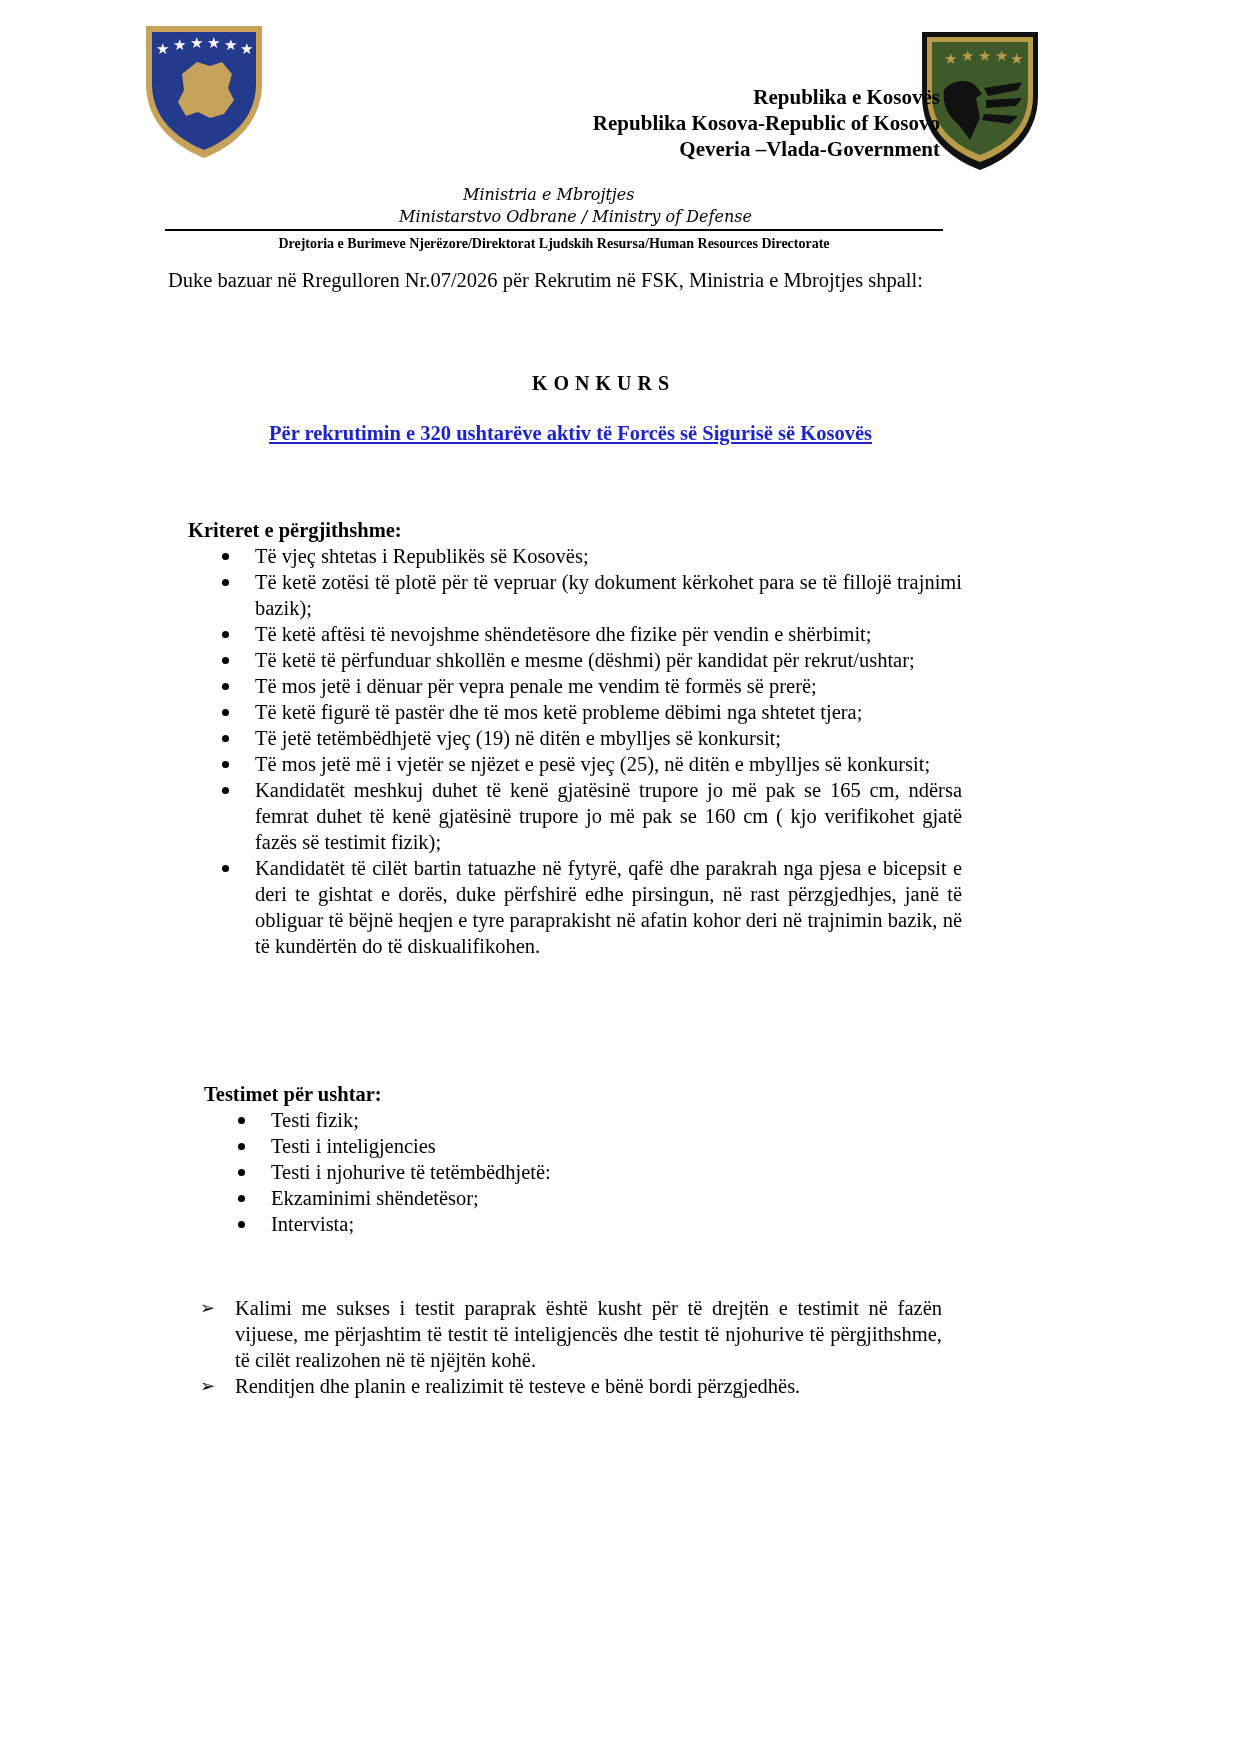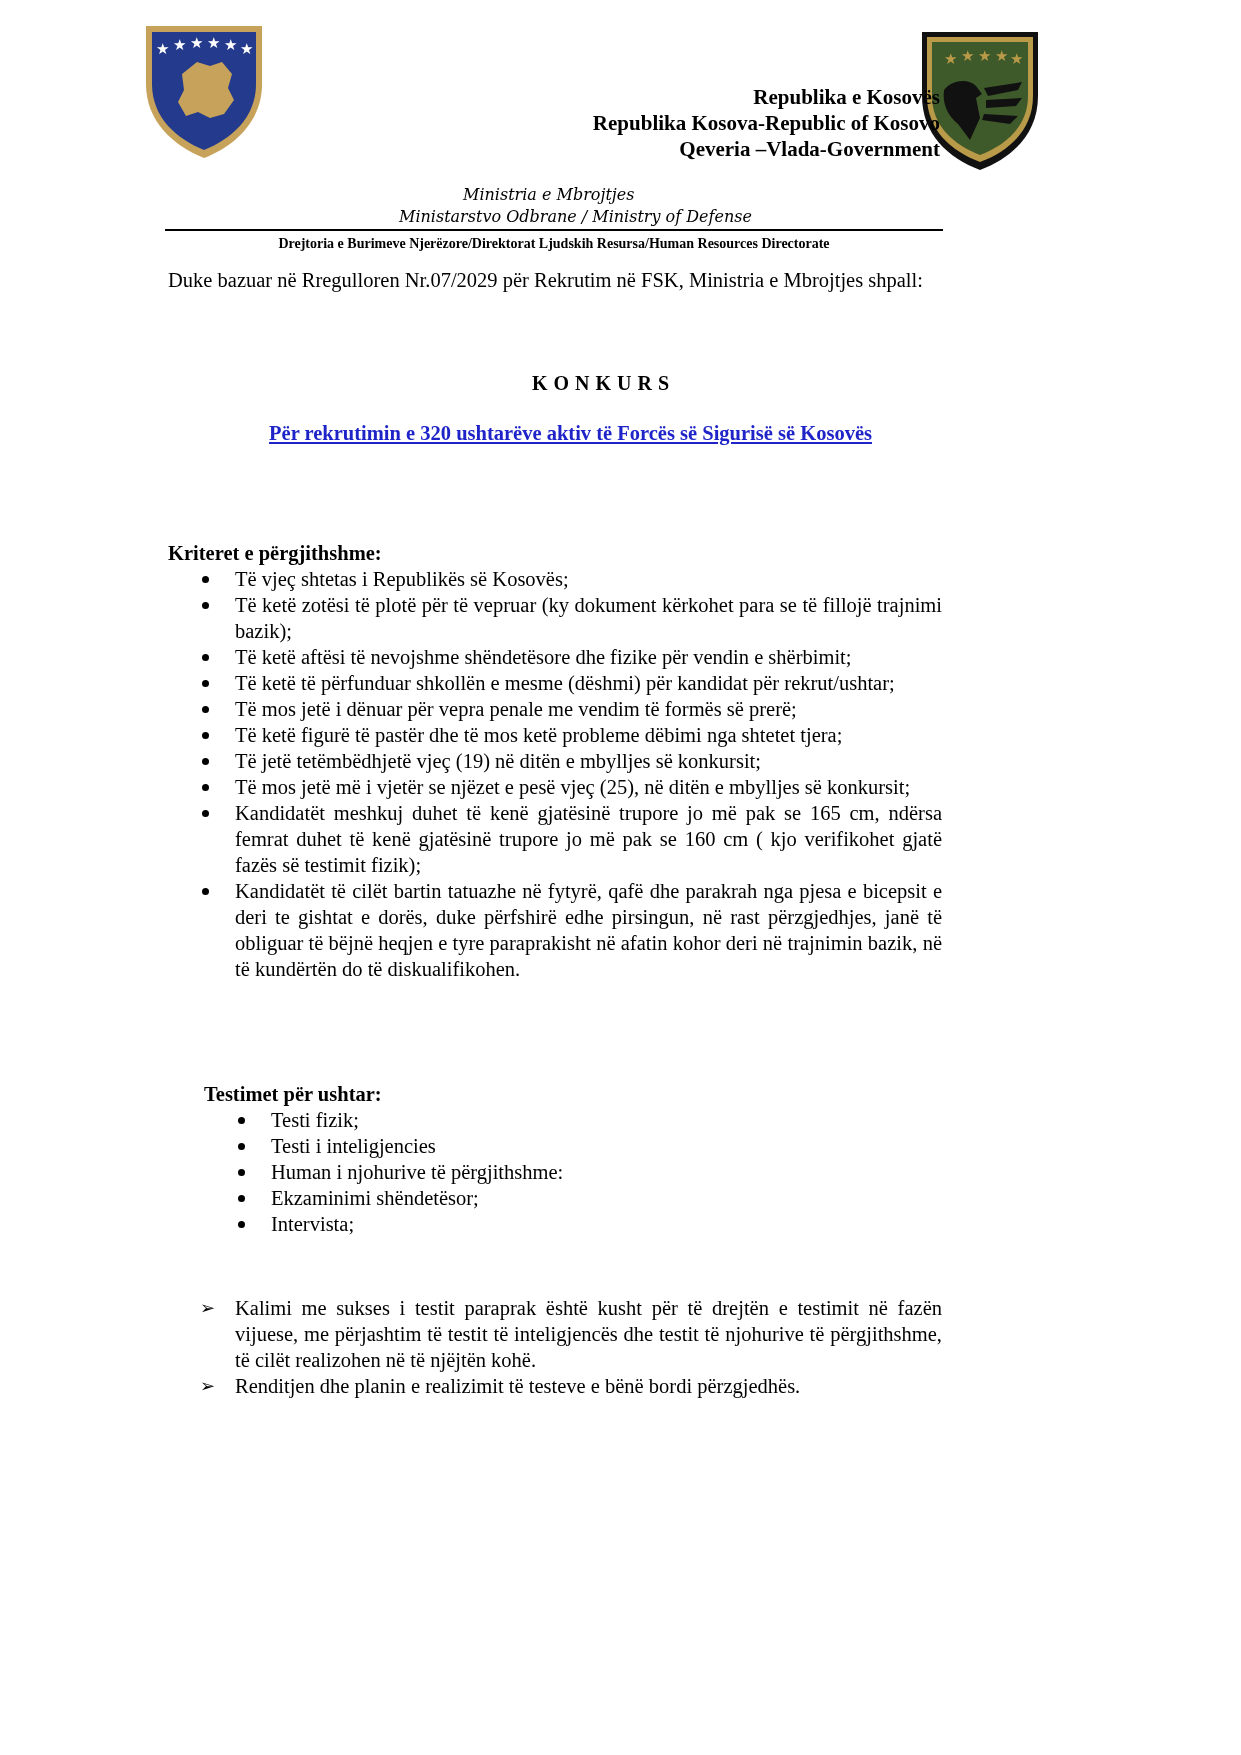--- a/index.html
+++ b/index.html
@@ -42,21 +42,21 @@
   .section li {
     position: relative; padding-left: 67px; font-size: 20.5px; line-height: 26px;
     text-align: justify;
   }
   .bullet {
     position: absolute; left: 34px; top: 10px; width: 7px; height: 7px; border-radius: 50%; background: #000;
   }
   .arrow {
     position: absolute; left: 32px; top: 3px; font-size: 18px; line-height: 20px;
   }
-  .crit { top: 540px; }
+  .crit { top: 517px; margin-left: 20px; }
   .tests { top: 1081px; margin-left: 36px; }
   .notes { top: 1295px; }
 </style>
 </head>
 <body>
 
 <div class="logo-left">
   <svg width="124" height="138" viewBox="0 0 124 138">
     <path d="M4,4 H120 V62 C120,100 92,124 62,136 C32,124 4,100 4,62 Z" fill="#c7a25a"></path>
     <path d="M10,10 H114 V62 C114,96 89,117 62,128 C35,117 10,96 10,62 Z" fill="#243a8c"></path>
@@ -97,21 +97,21 @@
 
 <div class="ministry">
   <div class="l1">Ministria e Mbrojtjes</div>
   <div class="l2">Ministarstvo Odbrane / Ministry of Defense</div>
 </div>
 
 <div class="rule"></div>
 
 <div class="directorate">Drejtoria e Burimeve Njerëzore/Direktorat Ljudskih Resursa/Human Resources Directorate</div>
 
-<div class="intro">Duke bazuar në Rregulloren Nr.07/2029 për Rekrutim në FSK, Ministria e Mbrojtjes shpall:</div>
+<div class="intro">Duke bazuar në Rregulloren Nr.07/2026 për Rekrutim në FSK, Ministria e Mbrojtjes shpall:</div>
 
 <div class="title">KONKURS</div>
 
 <div class="subtitle">Për rekrutimin e 320 ushtarëve aktiv të Forcës së Sigurisë së Kosovës</div>
 
 <div class="section crit">
   <h2>Kriteret e përgjithshme:</h2>
   <ul>
     <li><span class="bullet"></span><span>Të vjeç shtetas i Republikës së Kosovës;</span></li>
     <li><span class="bullet"></span><span>Të ketë zotësi të plotë për të vepruar (ky dokument kërkohet para se të fillojë trajnimi bazik);</span></li>
@@ -124,21 +124,21 @@
     <li><span class="bullet"></span><span>Kandidatët meshkuj duhet të kenë gjatësinë trupore jo më pak se 165 cm, ndërsa femrat duhet të kenë gjatësinë trupore jo më pak se  160 cm ( kjo verifikohet gjatë fazës së testimit fizik);</span></li>
     <li><span class="bullet"></span><span>Kandidatët  të cilët bartin tatuazhe në fytyrë, qafë dhe parakrah nga pjesa e bicepsit e deri te gishtat e dorës, duke përfshirë edhe pirsingun, në rast përzgjedhjes, janë të obliguar të bëjnë heqjen e tyre paraprakisht në afatin kohor deri në trajnimin bazik, në të kundërtën do të diskualifikohen.</span></li>
   </ul>
 </div>
 
 <div class="section tests">
   <h2>Testimet për ushtar:</h2>
   <ul>
     <li><span class="bullet"></span><span>Testi fizik;</span></li>
     <li><span class="bullet"></span><span>Testi i inteligjencies</span></li>
-    <li><span class="bullet"></span><span>Human i njohurive të përgjithshme:</span></li>
+    <li><span class="bullet"></span><span>Testi i njohurive të tetëmbëdhjetë:</span></li>
     <li><span class="bullet"></span><span>Ekzaminimi shëndetësor;</span></li>
     <li><span class="bullet"></span><span>Intervista;</span></li>
   </ul>
 </div>
 
 <div class="section notes">
   <ul>
     <li><span class="arrow">➢</span><span>Kalimi me sukses i testit paraprak është kusht për të drejtën e testimit në fazën vijuese, me përjashtim të testit të inteligjencës dhe testit të njohurive të përgjithshme, të cilët realizohen në të njëjtën kohë.</span></li>
     <li><span class="arrow">➢</span><span>Renditjen dhe planin e realizimit të testeve e bënë bordi përzgjedhës.</span></li>
   </ul>

